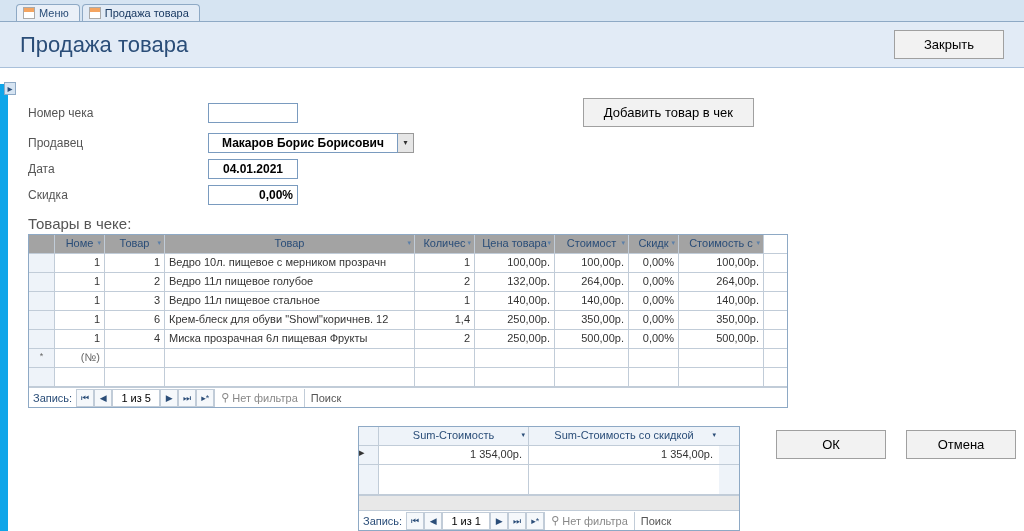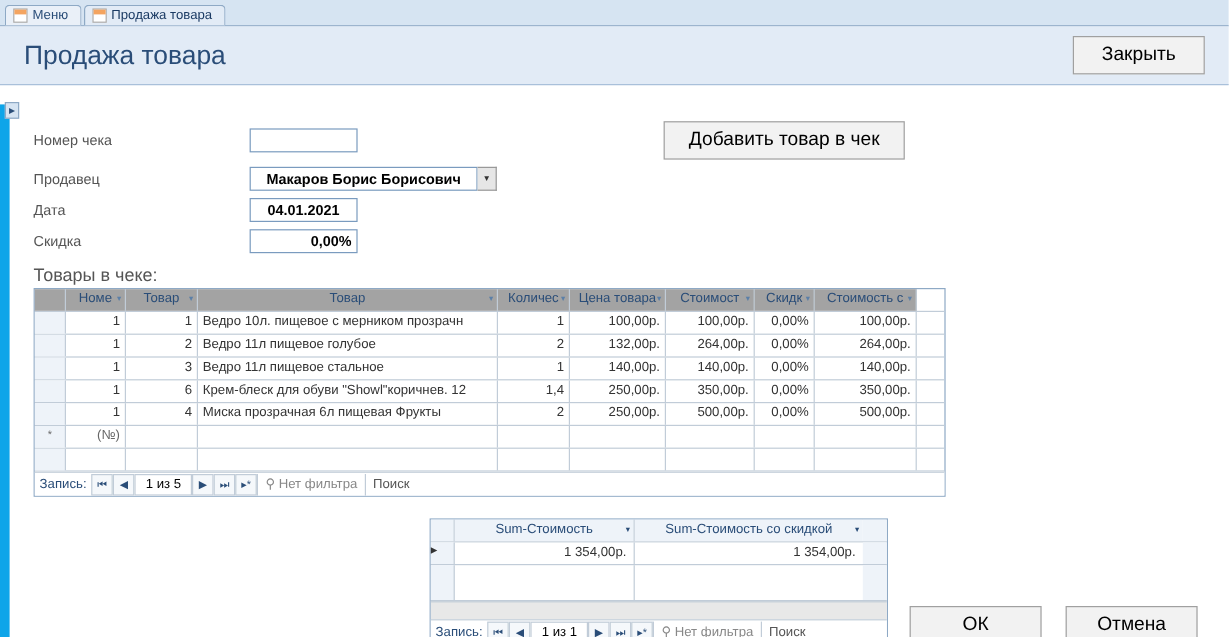--- a/index.html
+++ b/index.html
@@ -11,21 +11,21 @@
     color: #333;
     width: 1024px;
     height: 531px;
     overflow: hidden;
   }
   .tab-strip {
     display: flex;
     align-items: flex-end;
     height: 22px;
     background: #d6e4f2;
-    padding-left: 4px;
+    padding-left: 16px;
     border-bottom: 1px solid #8ea9c5;
     gap: 2px;
   }
   .tab {
     display: flex;
     align-items: center;
     gap: 4px;
     padding: 2px 10px 2px 6px;
     border: 1px solid #8ea9c5;
     border-bottom: none;
@@ -62,21 +62,21 @@
   }
   .form-title {
     font-size: 22px;
     font-weight: 400;
     color: #2a4d78;
   }
   .btn {
     background: #f2f2f2;
     border: 1px solid #a0a0a0;
     padding: 6px 20px;
-    font-size: 16px;
+    font-size: 13px;
     cursor: pointer;
     min-width: 110px;
     text-align: center;
   }
   .detail-area {
     position: relative;
     border-left: 8px solid #0ea5e9;
     padding: 0 0 0 0;
     height: calc(100% - 70px);
     margin-top: 16px;
@@ -186,24 +186,24 @@
     color: #2a4d78;
     cursor: pointer;
   }
   .record-nav input {
     width: 48px; height: 18px; border:1px solid #c1ccd8; text-align:center; font-size:11px;
   }
   .record-nav .filter { padding: 0 6px; color:#888; border-left:1px solid #c1ccd8; border-right:1px solid #c1ccd8; display:flex; align-items:center; gap:3px; height:18px;}
   .record-nav .search { padding: 0 6px; color:#555; }
   .summary-wrap {
     display:flex;
-    align-items:flex-end;
+    align-items:flex-start;
     margin-top: 18px;
     margin-left: 330px;
-    gap: 18px;
+    gap: 36px;
   }
   .summary-grid {
     border: 1px solid #8ea9c5;
     background: #fff;
   }
   .sg-row { display:flex; border-bottom:1px solid #c1ccd8; height:19px;}
   .sg-rowsel {width:20px; background:#eef3f9; border-right:1px solid #c1ccd8;}
   .sg-c1 {width:150px; border-right:1px solid #c1ccd8; padding:2px 6px; text-align:right;}
   .sg-c2 {width:190px; padding:2px 6px; text-align:right;}
   .sg-head .sg-c1, .sg-head .sg-c2 {background:#eef3f9; text-align:center; color:#2a4d78; position:relative;}

